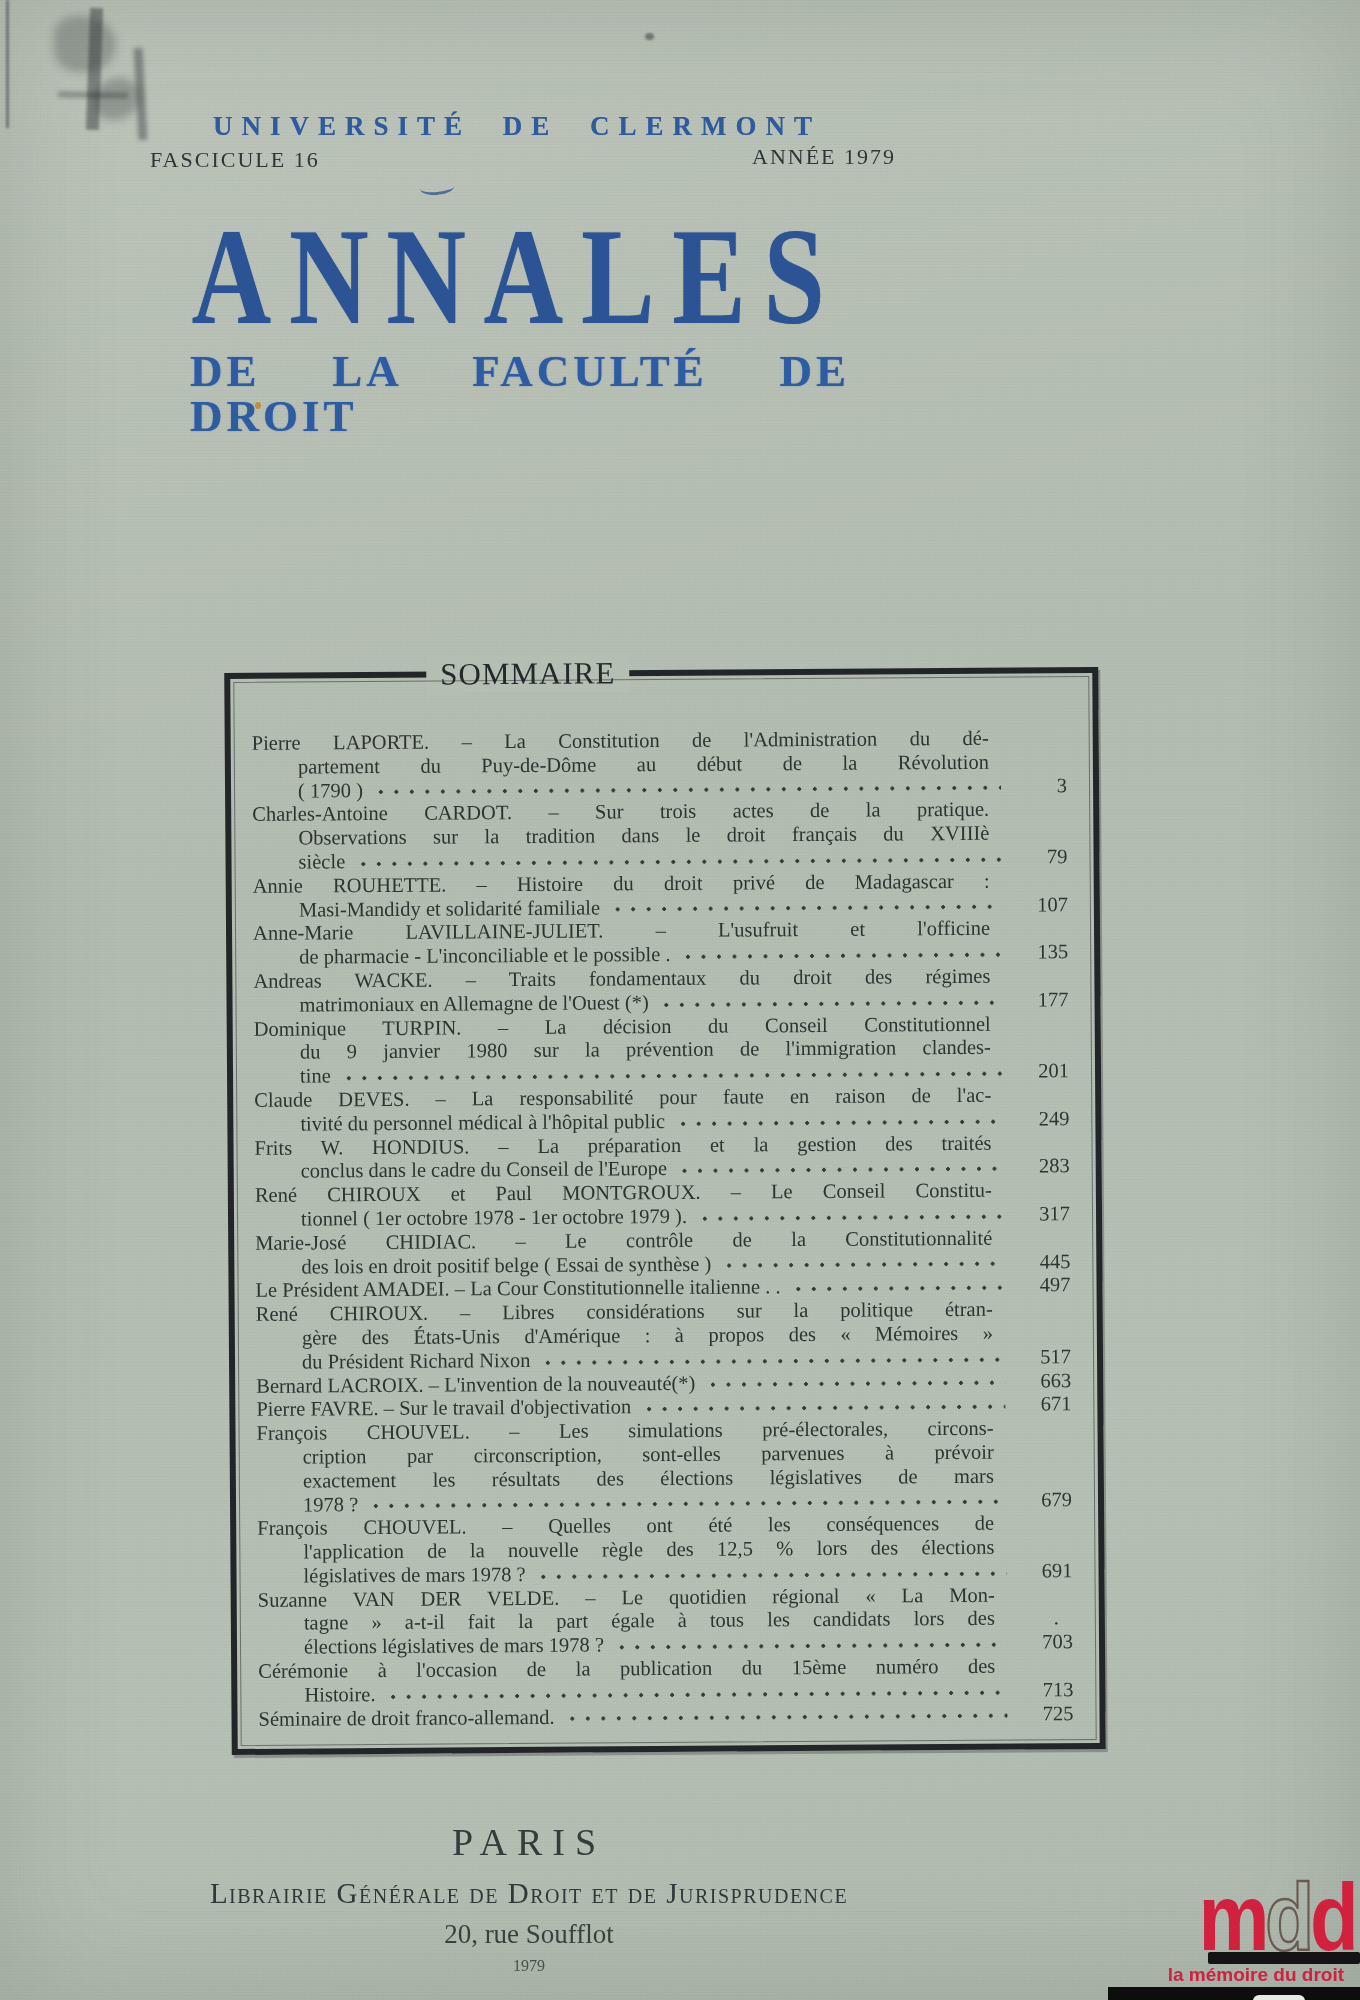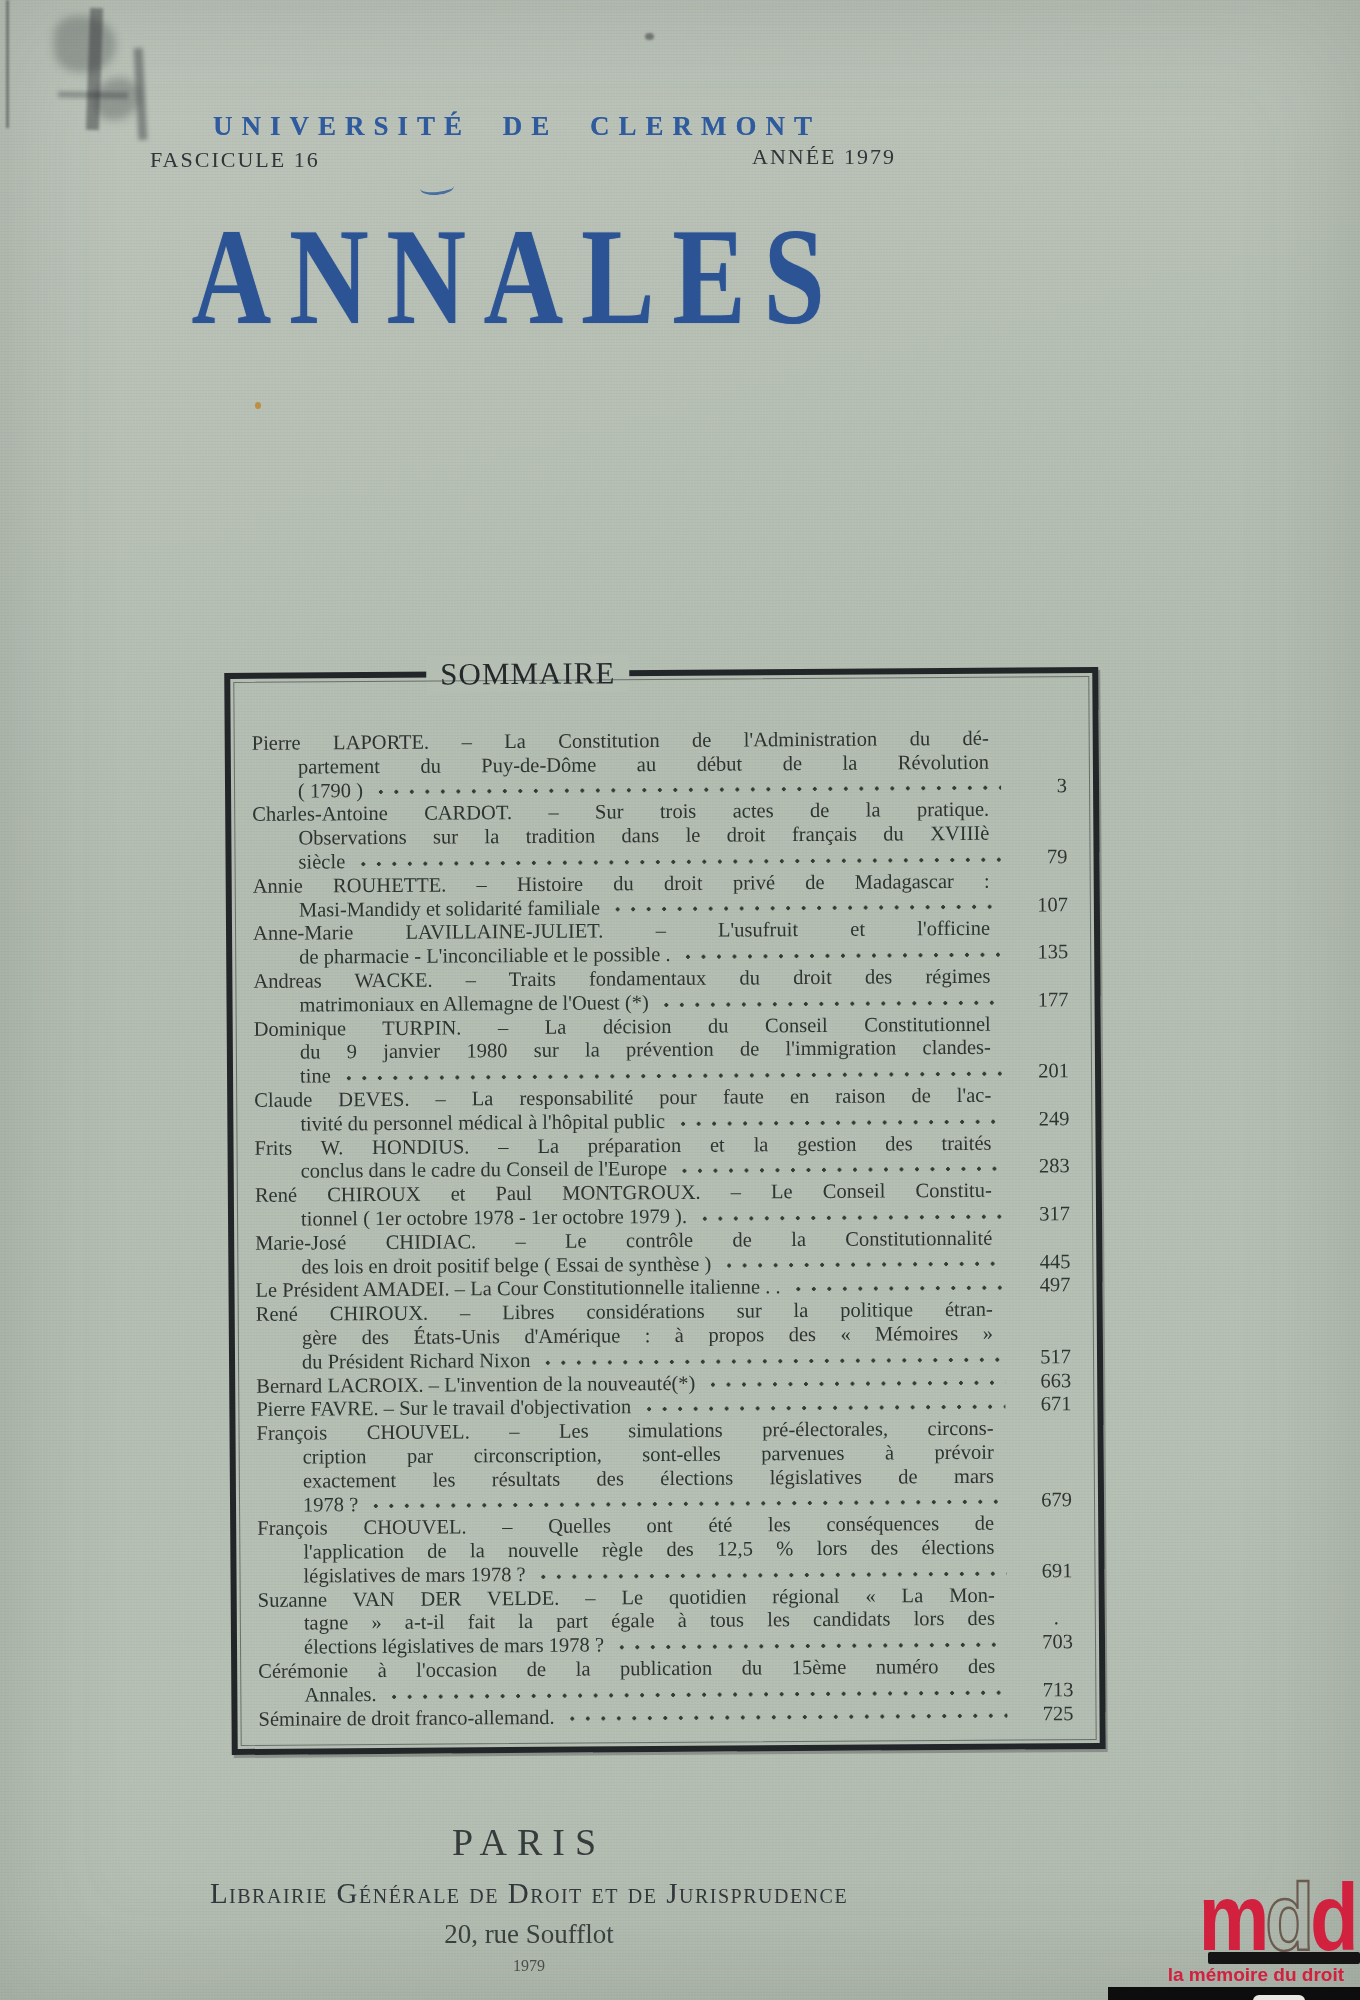--- a/index.html
+++ b/index.html
@@ -105,20 +105,21 @@
   <div class="mark m6"></div>
   <div class="mark m7"></div>
   <div class="mark m8"></div>
   <div class="mark swoosh"></div>
 
   <div class="fascicule">FASCICULE 16</div>
   <div class="annee">ANNÉE 1979</div>
   <div class="university">UNIVERSITÉ DE CLERMONT</div>
 
   <div class="annales">ANNALES</div>
+  <div class="subtitle sub1">DE LA FACULTÉ DE DROIT</div>
 
   <div class="sombox">
     <div class="somlabel">SOMMAIRE</div>
     <div class="entries">
         <div class="entry">
           <div class="line">Pierre LAPORTE. – La Constitution de l'Administration du dé-</div>
           <div class="line cont">partement du Puy-de-Dôme au début de la Révolution</div>
           <div class="line last cont">
             <span class="t">( 1790 )</span>
             <span class="leader"></span>
@@ -254,21 +255,21 @@
           <div class="line last cont">
             <span class="t">élections législatives de mars 1978 ?</span>
             <span class="leader"></span>
             <span class="pg">703</span>
           </div>
           <span class="stray" style="top: 23.8px;">.</span>
         </div>
         <div class="entry">
           <div class="line">Cérémonie à l'occasion de la publication du 15ème numéro des</div>
           <div class="line last cont">
-            <span class="t">Annales.</span>
+            <span class="t">Histoire.</span>
             <span class="leader"></span>
             <span class="pg">713</span>
           </div>
         </div>
         <div class="entry">
           <div class="line last">
             <span class="t">Séminaire de droit franco-allemand.</span>
             <span class="leader"></span>
             <span class="pg">725</span>
           </div>

